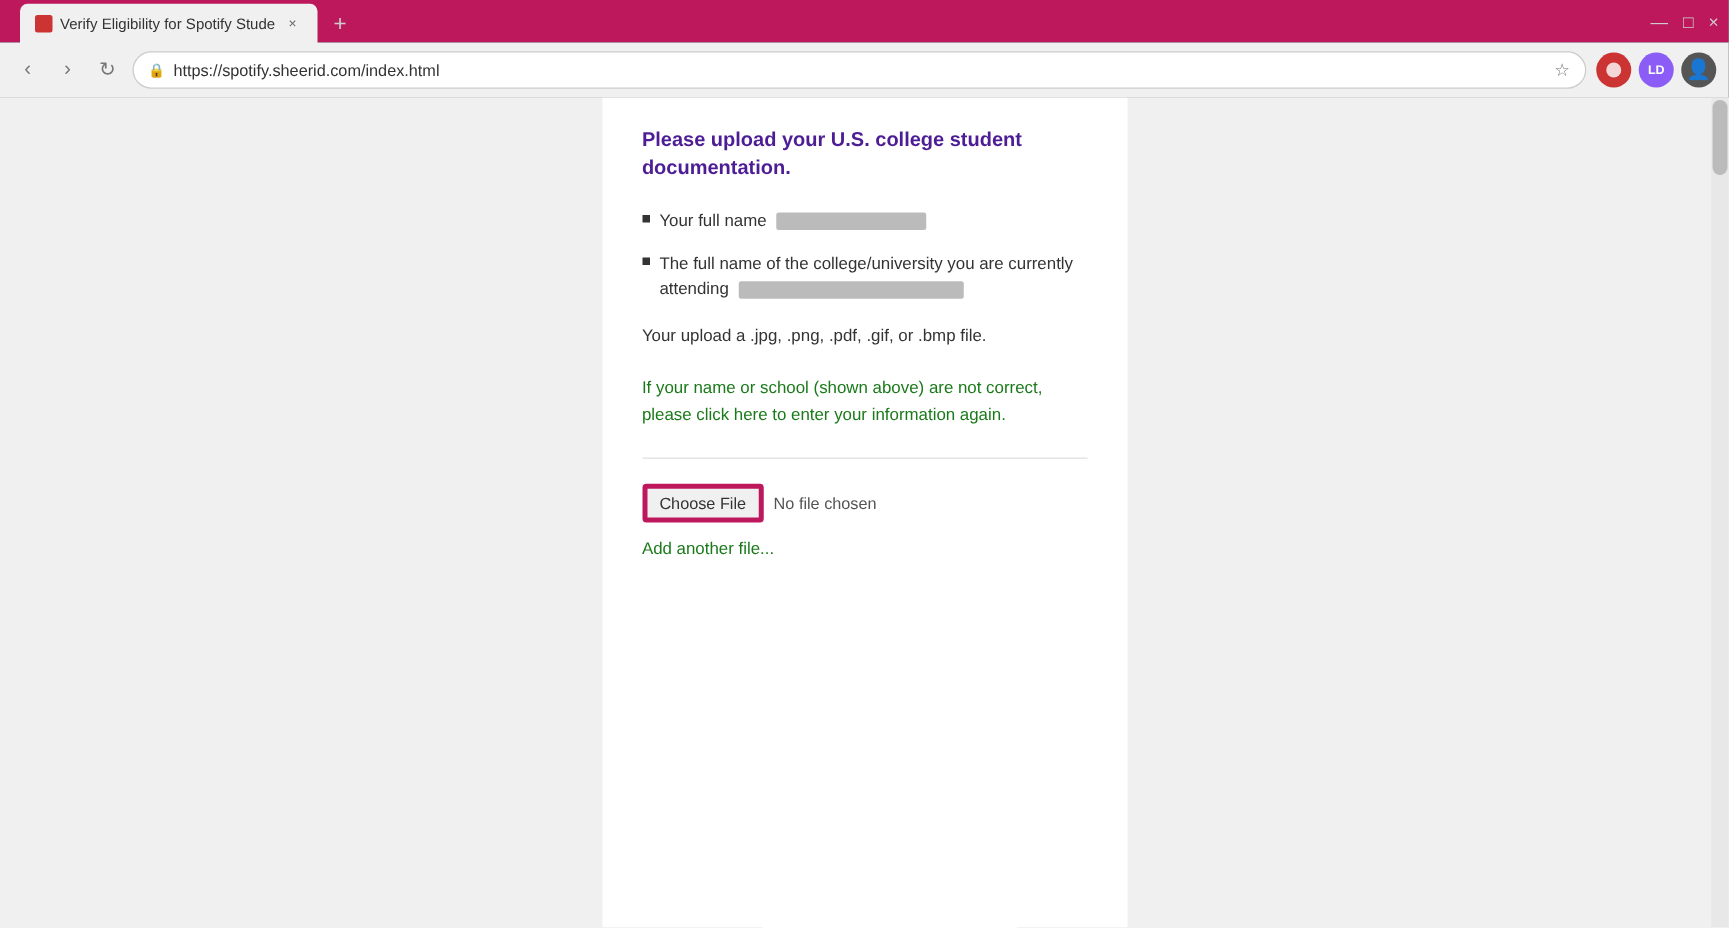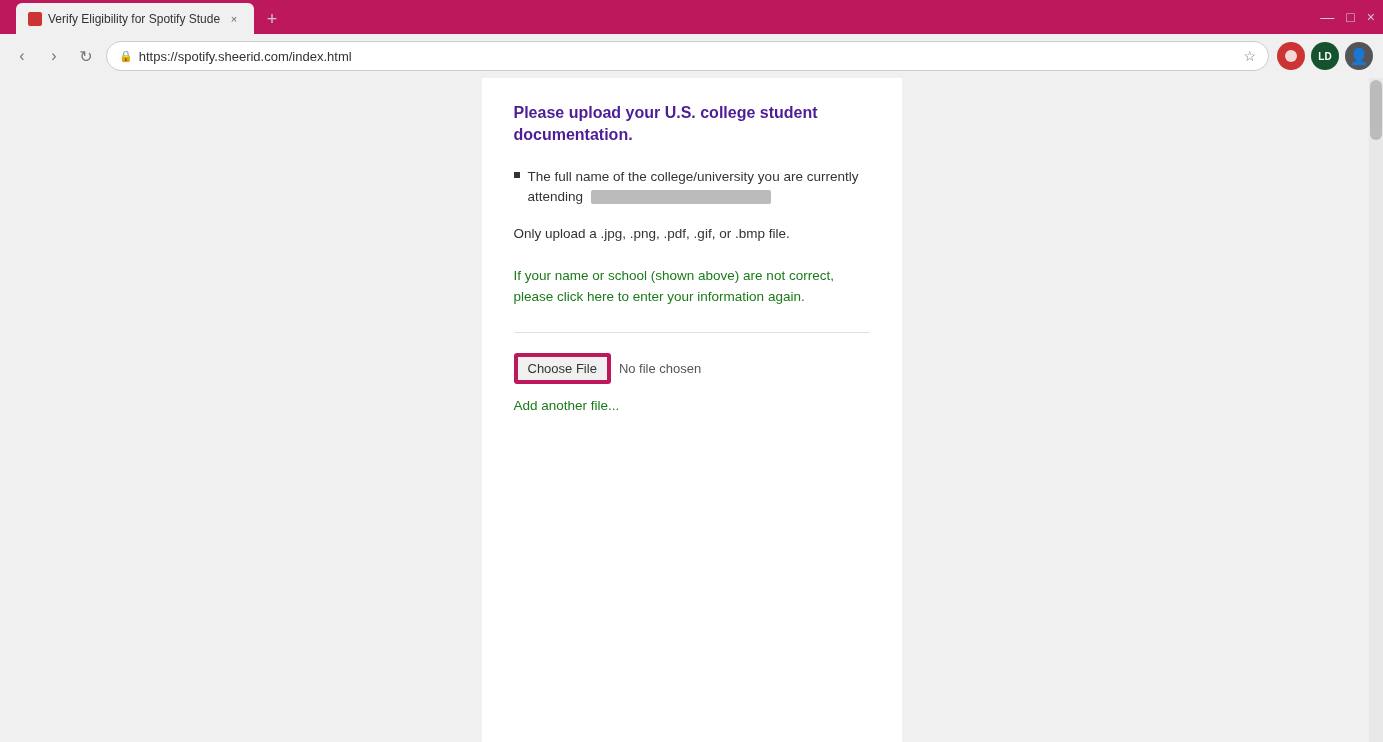--- a/index.html
+++ b/index.html
@@ -167,21 +167,21 @@
       display: flex;
       align-items: center;
       justify-content: center;
       font-size: 12px;
       color: #fff;
       cursor: pointer;
     }
 
     .icon-red { background: #cc3333; }
     .icon-badge {
-      background: #14532d;
+      background: #8b5cf6;
       position: relative;
     }
     .icon-dark { background: #555; }
 
     
     .page-content {
       background: #f0f0f0;
       height: calc(742px - 34px - 44px);
       overflow: hidden;
       display: flex;
@@ -387,28 +387,35 @@
   <div class="content-wrapper">
     <div class="main-card">
 
       <h2 class="card-title">Please upload your U.S. college student documentation.</h2>
 
 
       <ul class="bullet-list">
         <li>
           <span class="bullet-square"></span>
           <span>
+            <span>Your full name</span>
+            <span class="redacted"></span>
+          </span>
+        </li>
+        <li>
+          <span class="bullet-square"></span>
+          <span>
             <span>The full name of the college/university you are currently attending</span>
             <span class="redacted redacted-long"></span>
           </span>
         </li>
       </ul>
 
 
-      <p class="file-types-text">Only upload a .jpg, .png, .pdf, .gif, or .bmp file.</p>
+      <p class="file-types-text">Your upload a .jpg, .png, .pdf, .gif, or .bmp file.</p>
 
       <p class="link-text">If your name or school (shown above) are not correct, please click here to enter your information again.</p>
 
       <div class="file-upload-section">
         <div class="file-input-row">
           <button class="choose-file-btn">Choose File</button>
           <span class="no-file-text">No file chosen</span>
         </div>
         <a class="add-another-link">Add another file...</a>
       </div>

